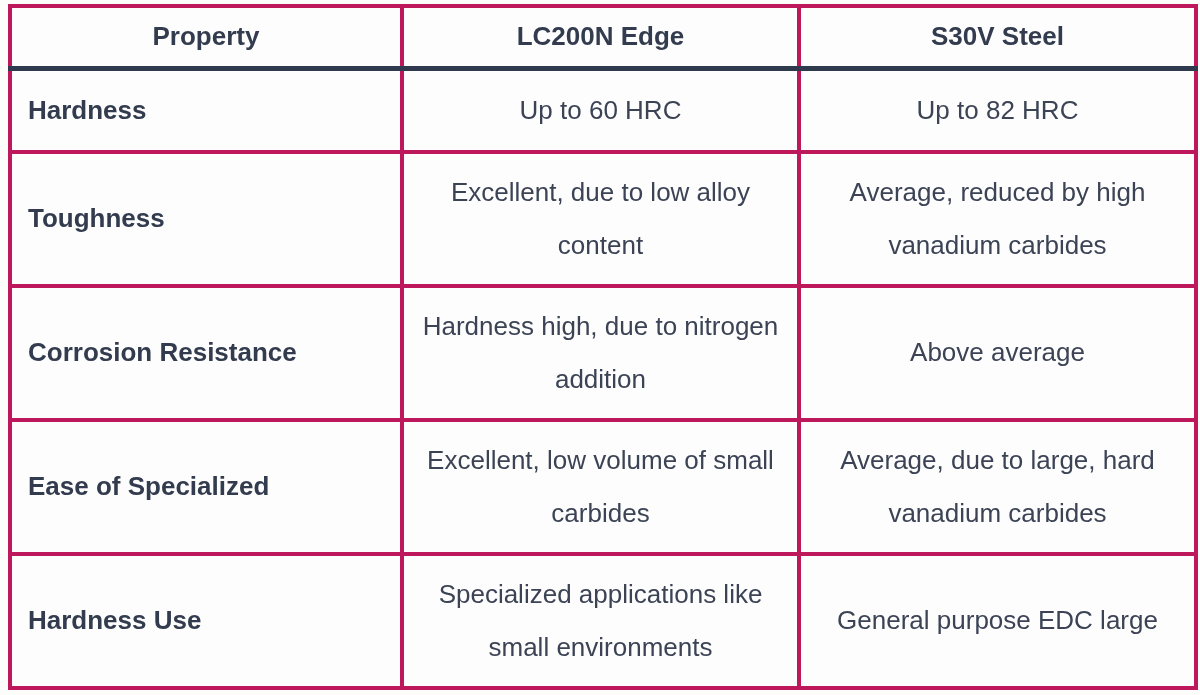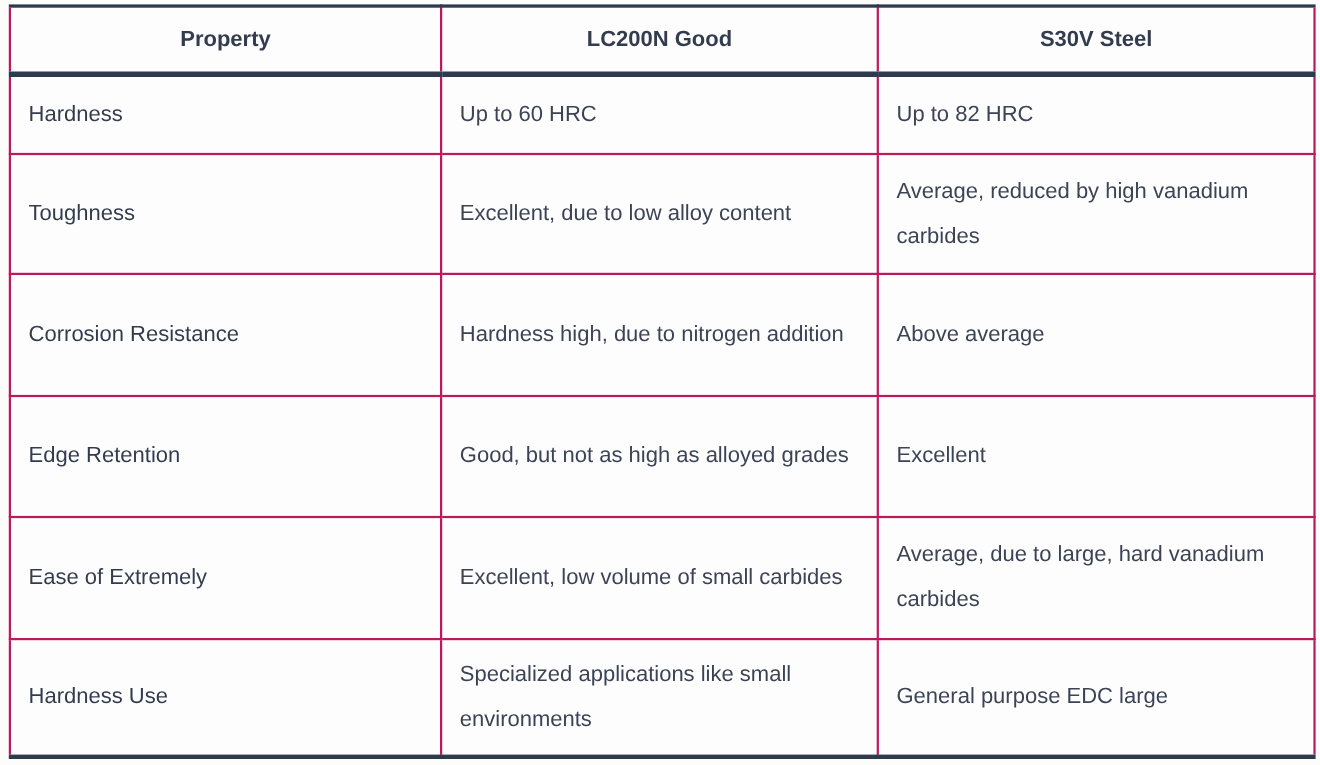--- a/index.html
+++ b/index.html
@@ -23,44 +23,44 @@
     background: #fdfdfd;
     border-left: 2px solid #454e5c;
     border-right: 2px solid #454e5c;
     border-top: 3px solid #2f3a4e;
     border-bottom: 4px solid #2f3a4e;
   }
   col.c1 { width: 392px; }
   col.c2 { width: 397px; }
   col.c3 { width: 397px; }
   th, td {
-    border: 2px solid #be185d;
+    border: 4px solid #be185d;
     color: #3b4355;
-    font-size: 20px;
+    font-size: 26px;
     line-height: 2.05;
     vertical-align: middle;
     overflow: hidden;
   }
   thead th {
     border-bottom: 5px solid #2f3a4e;
     text-align: center;
     font-weight: bold;
     color: #333c4e;
     height: 62px;
     padding: 0 10px;
   }
   td.prop {
-    font-weight: normal;
+    font-weight: bold;
     color: #333c4e;
     padding: 0 16px;
     text-align: left;
   }
   td.val {
     padding: 2px 16px;
-    text-align: left;
+    text-align: center;
   }
   tr.r1 { height: 72px; }
   tr.r2 { height: 108px; }
   tr.r3 { height: 109px; }
   tr.r4 { height: 109px; }
   tr.r5 { height: 110px; }
   tr.r6 { height: 106px; }
 </style>
 </head>
 <body>
@@ -68,47 +68,42 @@
 <div class="page">
   <table class="cmp">
     <colgroup>
       <col class="c1">
         <col class="c2">
         <col class="c3">
     </colgroup>
     <thead>
       <tr>
         <th>Property</th>
-        <th>LC200N Good</th>
+        <th>LC200N Edge</th>
         <th>S30V Steel</th>
       </tr>
     </thead>
     <tbody>
       <tr class="r1">
         <td class="prop">Hardness</td>
         <td class="val">Up to 60 HRC</td>
         <td class="val">Up to 82 HRC</td>
       </tr>
       <tr class="r2">
         <td class="prop">Toughness</td>
         <td class="val">Excellent, due to low alloy content</td>
         <td class="val">Average, reduced by high vanadium carbides</td>
       </tr>
       <tr class="r3">
         <td class="prop">Corrosion Resistance</td>
         <td class="val">Hardness high, due to nitrogen addition</td>
         <td class="val">Above average</td>
       </tr>
-      <tr class="r4">
-        <td class="prop">Edge Retention</td>
-        <td class="val">Good, but not as high as alloyed grades</td>
-        <td class="val">Excellent</td>
-      </tr>
       <tr class="r5">
-        <td class="prop">Ease of Extremely</td>
+        <td class="prop">Ease of Specialized</td>
         <td class="val">Excellent, low volume of small carbides</td>
         <td class="val">Average, due to large, hard vanadium carbides</td>
       </tr>
       <tr class="r6">
         <td class="prop">Hardness Use</td>
         <td class="val">Specialized applications like small environments</td>
         <td class="val">General purpose EDC large</td>
       </tr>
     </tbody>
   </table>

